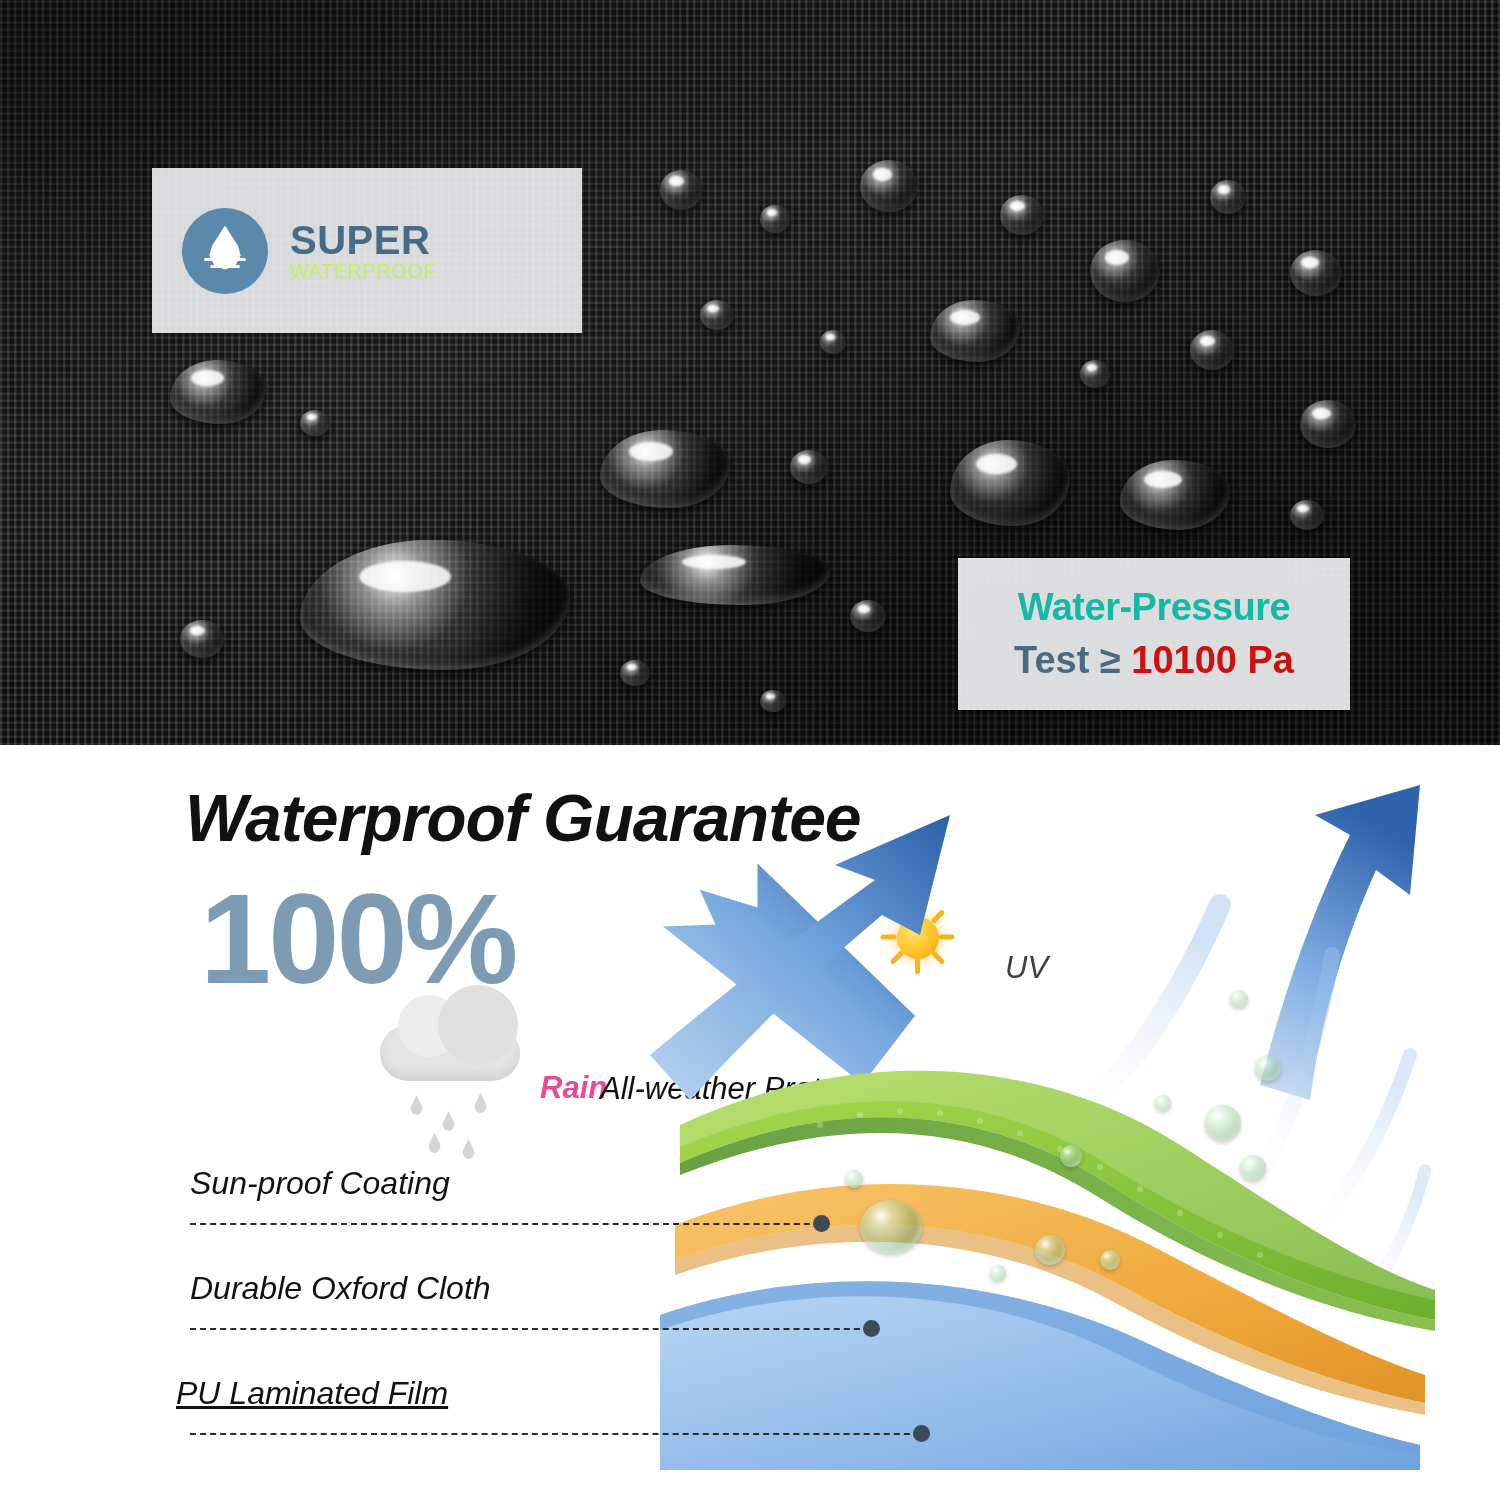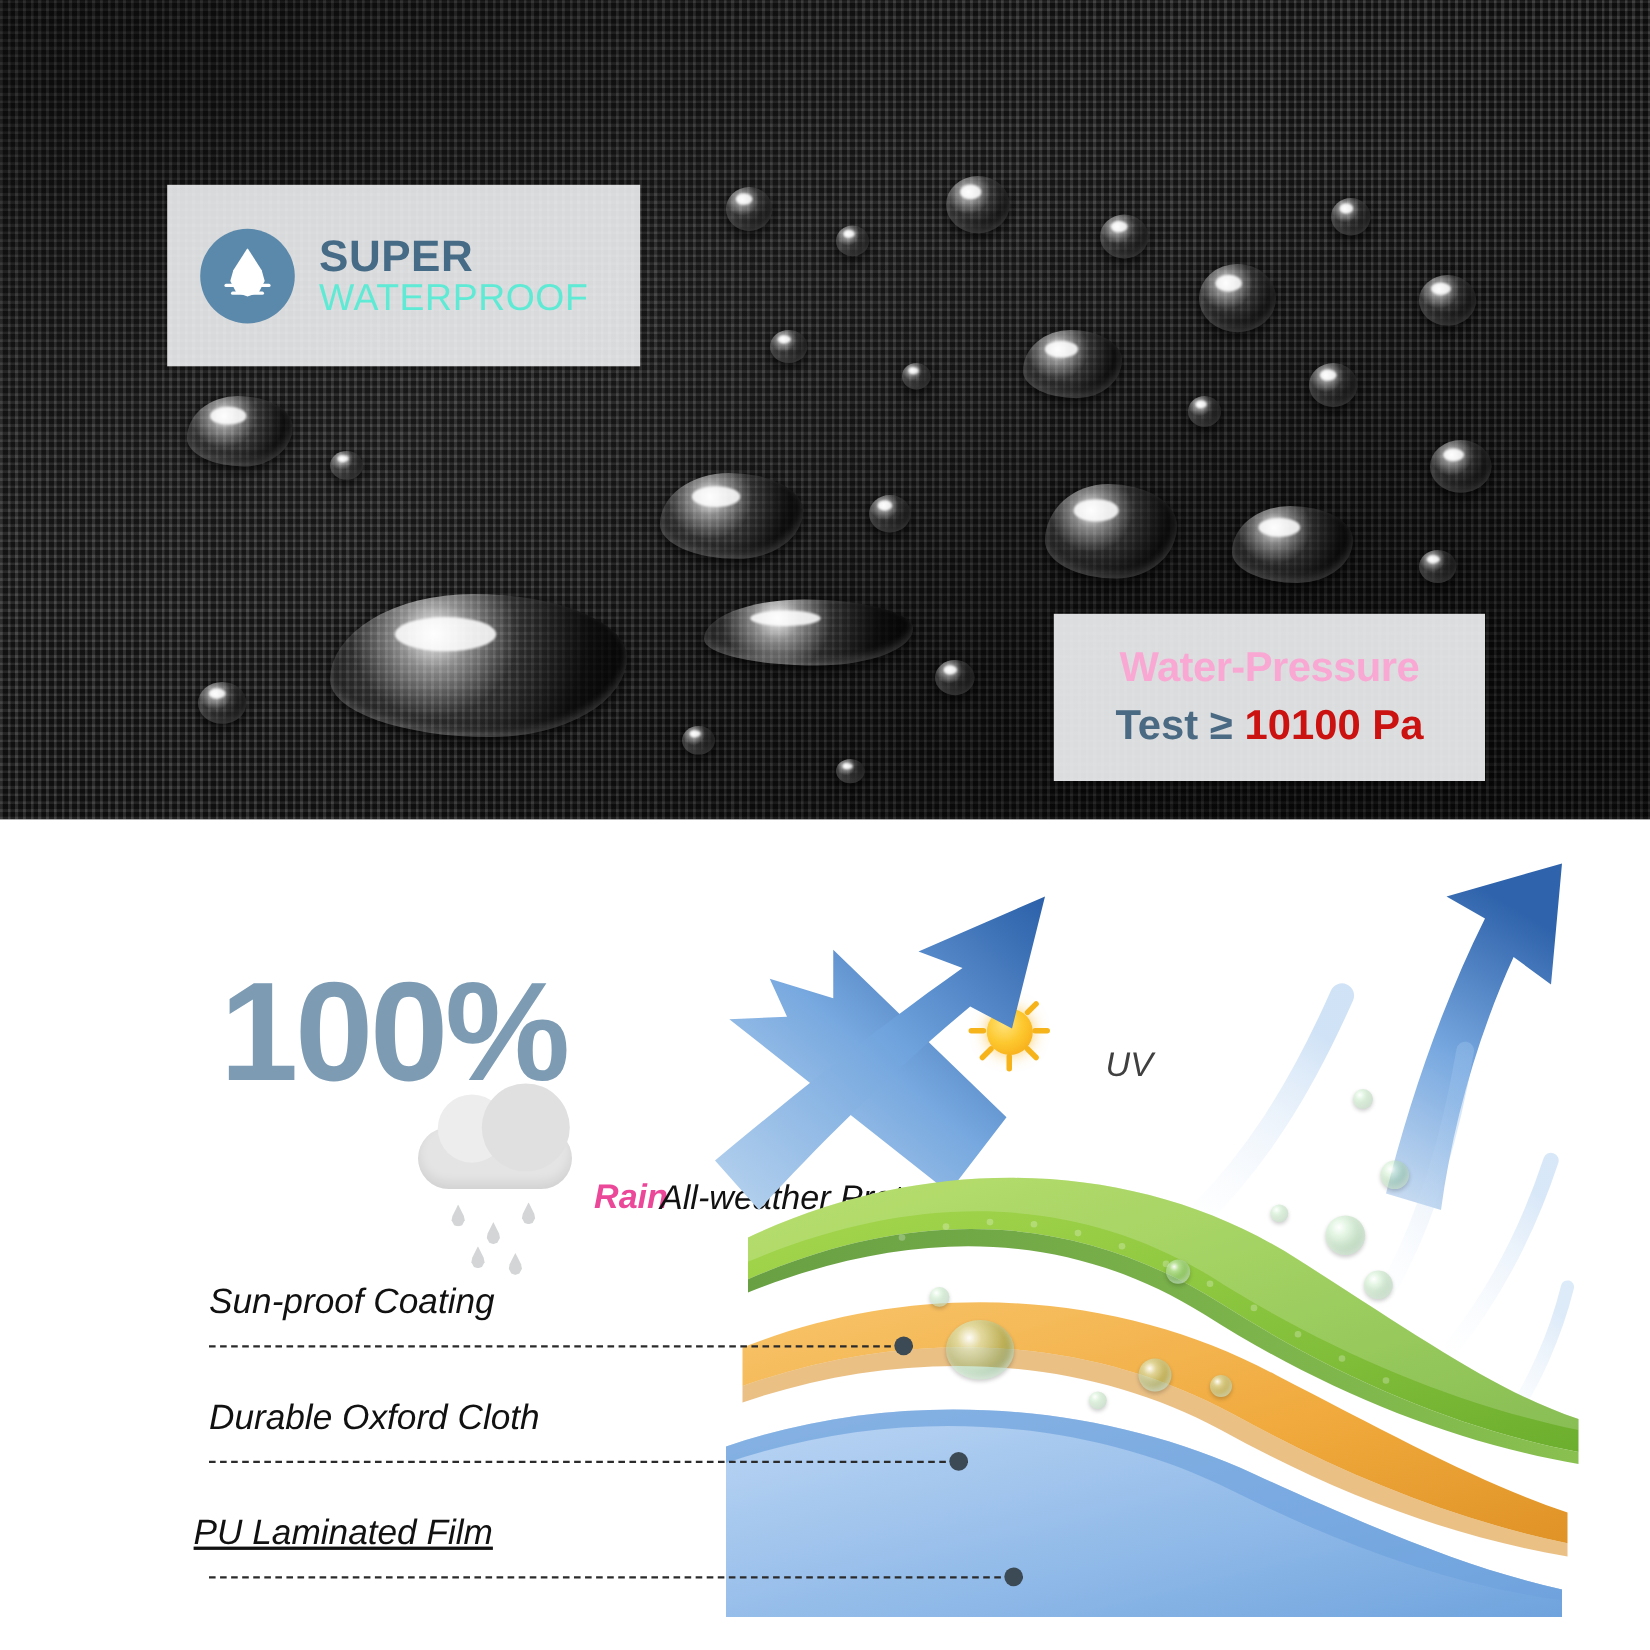--- a/index.html
+++ b/index.html
@@ -131,41 +131,41 @@
     margin-left: 22px;
     line-height: 1.05;
   }
   .wp-text .l1 {
     font-size: 40px;
     font-weight: bold;
     color: #466b87;
     letter-spacing: 0.5px;
   }
   .wp-text .l2 {
-    font-size: 34px;
-    color: #5eead4;
+    font-size: 20px;
+    color: #bef264;
     letter-spacing: 0.5px;
   }
 
   
   .press-badge {
     position: absolute;
     left: 958px; top: 558px;
     width: 392px; height: 152px;
     background: rgba(243,244,245,0.9);
     box-shadow: 0 2px 8px rgba(0,0,0,0.25);
     display: flex;
     flex-direction: column;
     justify-content: center;
     align-items: center;
     box-sizing: border-box;
   }
   .press-l1 {
     font-size: 38px;
-    color: #f9a8d4;
+    color: #14b8a6;
     font-weight: bold;
     letter-spacing: -0.5px;
   }
   .press-l2 {
     font-size: 38px;
     color: #4a6a83;
     font-weight: bold;
     margin-top: 10px;
   }
   .press-l2 .val {
@@ -357,20 +357,21 @@
   <div class="press-badge">
     <div class="press-l1">Water-Pressure</div>
     <div class="press-l2">
       <span>Test ≥ </span><span class="val">10100 Pa</span>
     </div>
   </div>
 </div>
 
 <div class="lower">
 
+  <div class="guarantee">Waterproof Guarantee</div>
   <div class="percent">100%</div>
 
   <div class="cloud-wrap">
     <div class="cloud"></div>
     <div class="raindrop" style="left:40px; top:80px;"></div>
     <div class="raindrop" style="left:72px; top:96px;"></div>
     <div class="raindrop" style="left:104px; top:78px;"></div>
     <div class="raindrop" style="left:58px; top:118px;"></div>
     <div class="raindrop" style="left:92px; top:124px;"></div>
   </div>

